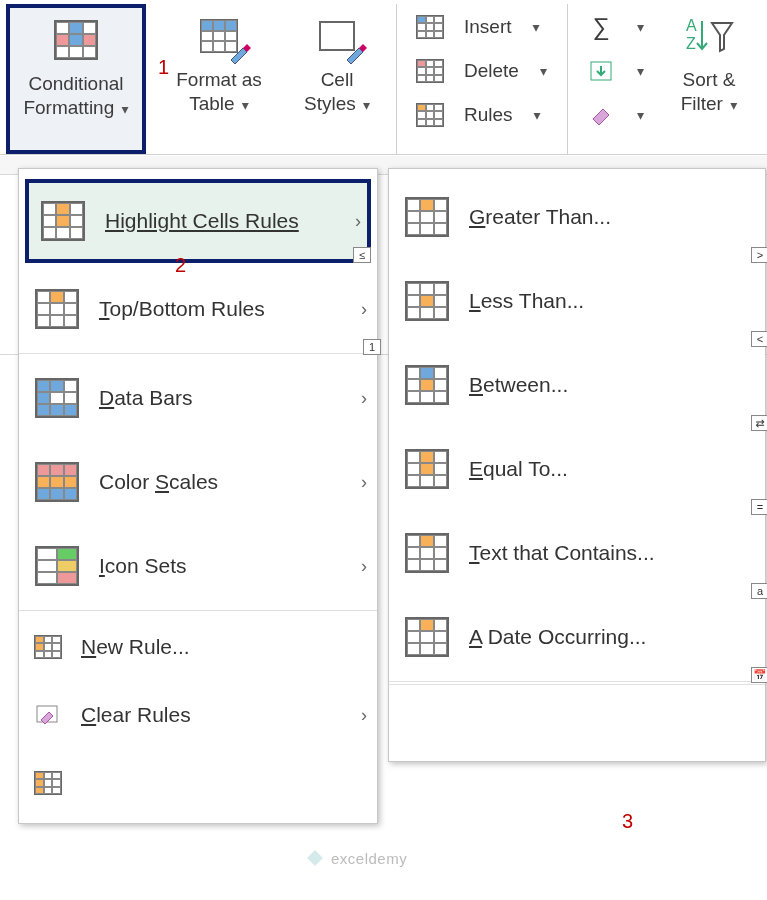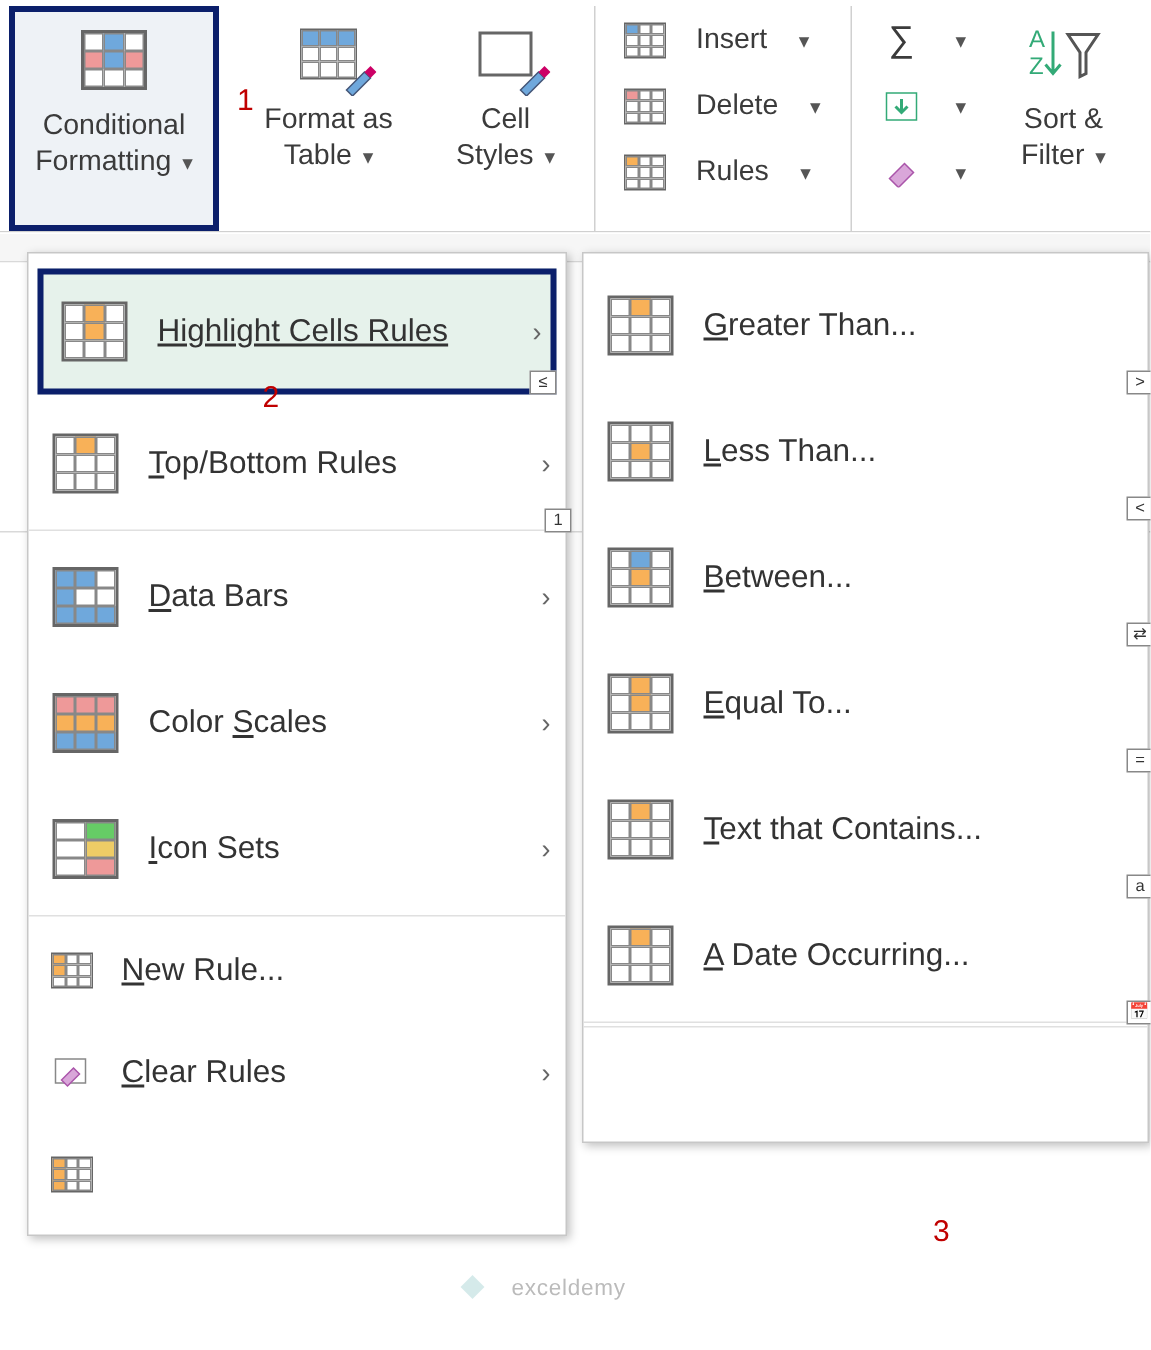--- a/index.html
+++ b/index.html
@@ -31,21 +31,21 @@
   .menu-item.big { padding: 20px 10px 20px 14px; }
   .menu-item .micon { width: 48px; height: 44px; display: flex; align-items: center; justify-content: center; flex: 0 0 48px; }
   .menu-item .mlabel { flex: 1; font-size: 21px; color: #333; }
   .menu-item .mlabel u { text-decoration: underline; }
   .menu-item .arrow { color: #666; font-size: 18px; }
   .menu-sep { border-top: 1px solid #e0e0e0; margin: 2px 0; }
   .highlighted { background: #e6f2eb; }
 
   .menu-item.navy-box { margin: 4px 6px; padding: 16px 6px 16px 10px; }
 
-  .watermark { position: absolute; left: 305px; top: 848px; font-size: 15px; color: #bbb; letter-spacing: .5px; display: flex; align-items: center; gap: 16px; }
+  .watermark { position: absolute; left: 305px; top: 848px; font-size: 15px; color: #bbb; letter-spacing: .5px; display: flex; align-items: center; gap: 6px; }
   .watermark svg { opacity: .4; }
 
   
   .grid-icon { display: grid; grid-template-columns: repeat(3, 1fr); grid-template-rows: repeat(3, 1fr); width: 44px; height: 40px; border: 2px solid #666; }
   .grid-icon div { border: 1px solid #888; }
   .grid-icon .o { background: #f8b158; }
   .grid-icon .b { background: #6fa8dc; }
   .grid-icon .r { background: #e99; }
   .grid-icon .w { background: #fff; }
 

